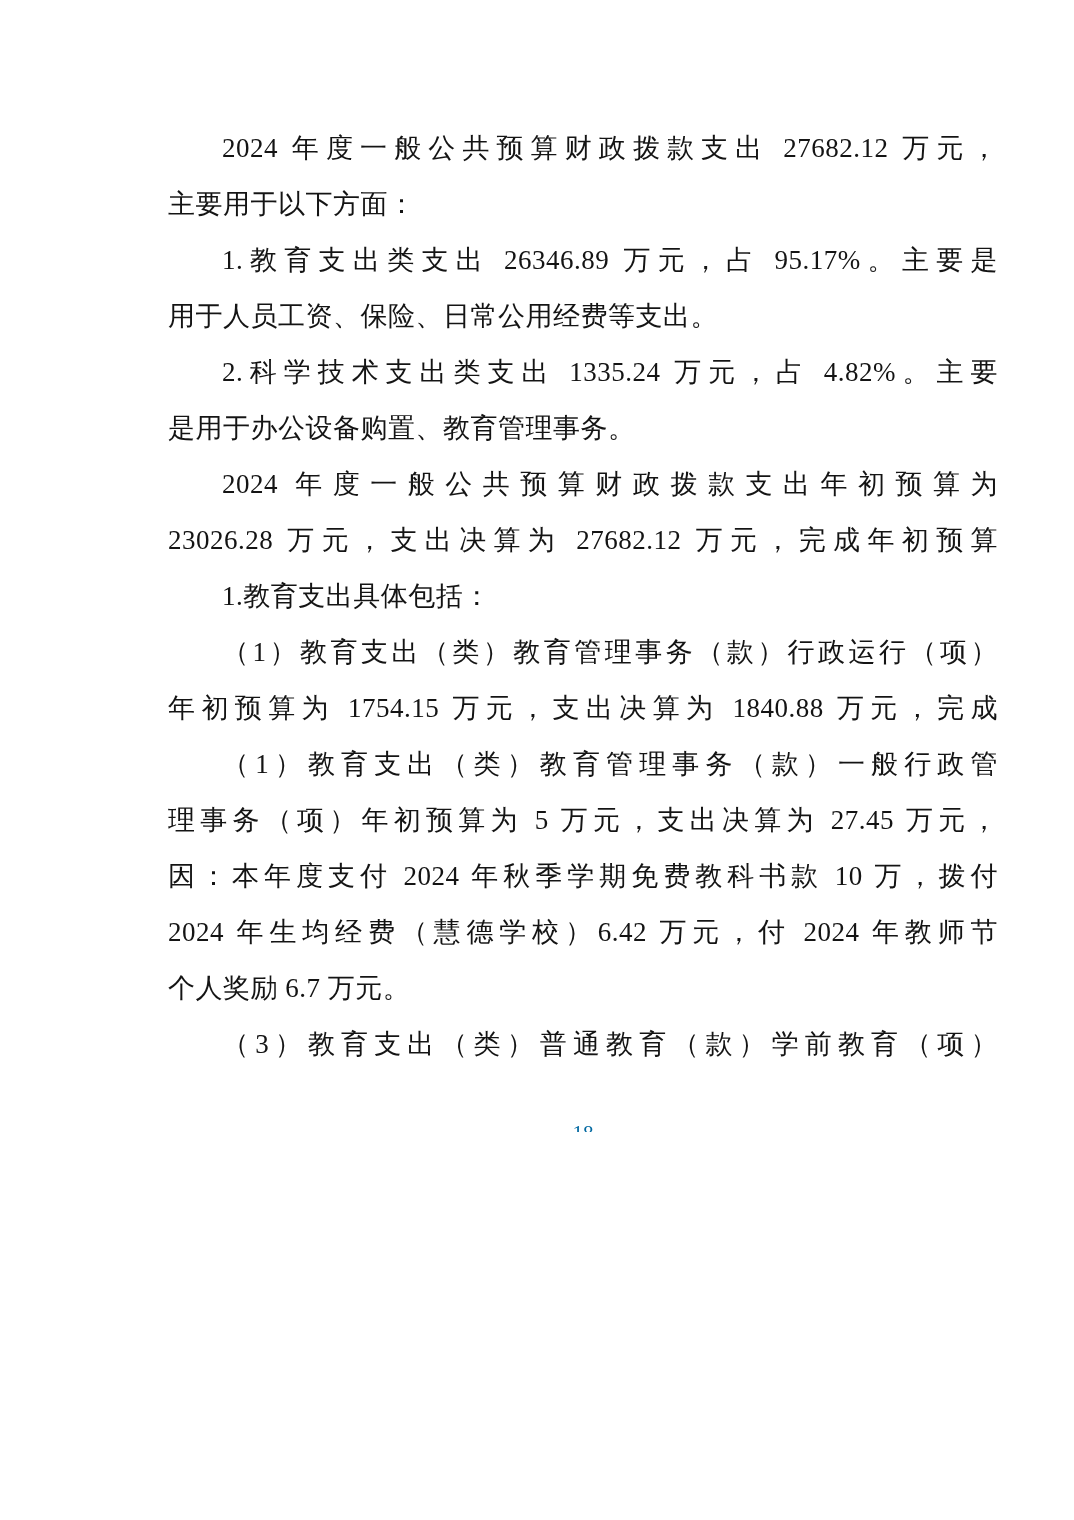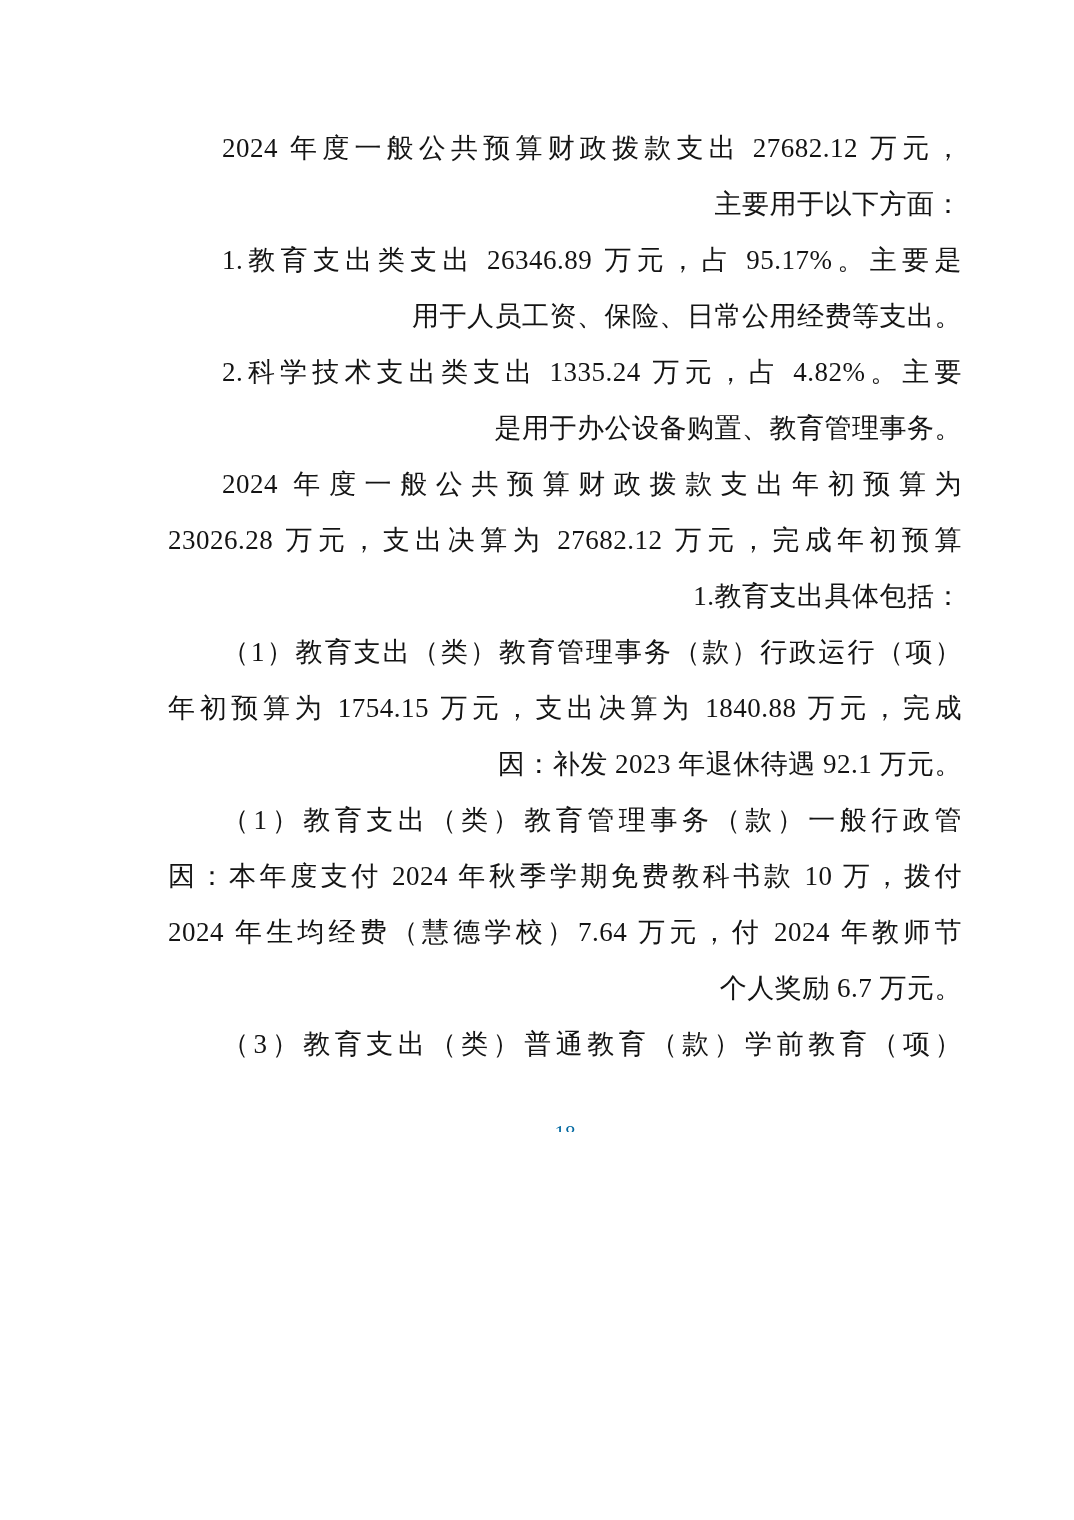--- a/index.html
+++ b/index.html
@@ -3,32 +3,32 @@
 <meta charset="utf-8">
 <style>
   * { margin: 0; padding: 0; box-sizing: border-box; }
   html, body { background: #ffffff; }
   .page {
     position: relative;
     width: 1074px;
     height: 1132px;
     margin: 0 auto;
     background: #ffffff;
-    padding: 120px 112px 0 168px;
+    padding: 120px 76px 0 168px;
     font-family: "Liberation Serif", "DejaVu Serif", serif;
     color: #141414;
     overflow: hidden;
   }
   .para { margin: 0; }
   .line {
     font-size: 27px;
     line-height: 56px;
     height: 56px;
     overflow: hidden;
-    text-align: right;
+    text-align: left;
     letter-spacing: 0.5px;
   }
   
   .line.stretch {
     text-align: justify;
     text-align-last: justify;
   }
   
   .line.indent { text-indent: 2em; }
   
@@ -70,27 +70,27 @@
     <div class="line stretch">23026.28 万元，支出决算为 27682.12 万元，完成年初预算</div>
   </div>
 
   <div class="para">
     <div class="line indent">1.教育支出具体包括：</div>
   </div>
 
   <div class="para">
     <div class="line indent stretch">（1）教育支出（类）教育管理事务（款）行政运行（项）</div>
     <div class="line stretch">年初预算为 1754.15 万元，支出决算为 1840.88 万元，完成</div>
-    <div class="line">因：补发 2023 年退休待遇 92.1 万元。</div>
   </div>
 
   <div class="para">
     <div class="line indent stretch">（1）教育支出（类）教育管理事务（款）一般行政管</div>
+    <div class="line stretch">理事务（项）年初预算为 5 万元，支出决算为 27.45 万元，</div>
     <div class="line stretch">因：本年度支付 2024 年秋季学期免费教科书款 10 万，拨付</div>
-    <div class="line stretch">2024 年生均经费（慧德学校）7.64 万元，付 2024 年教师节</div>
+    <div class="line stretch">2024 年生均经费（慧德学校）6.42 万元，付 2024 年教师节</div>
     <div class="line">个人奖励 6.7 万元。</div>
   </div>
 
   <div class="para">
     <div class="line indent stretch">（3）教育支出（类）普通教育（款）学前教育（项）</div>
   </div>
 
   <div class="page-number">18</div>
 
 </div>

